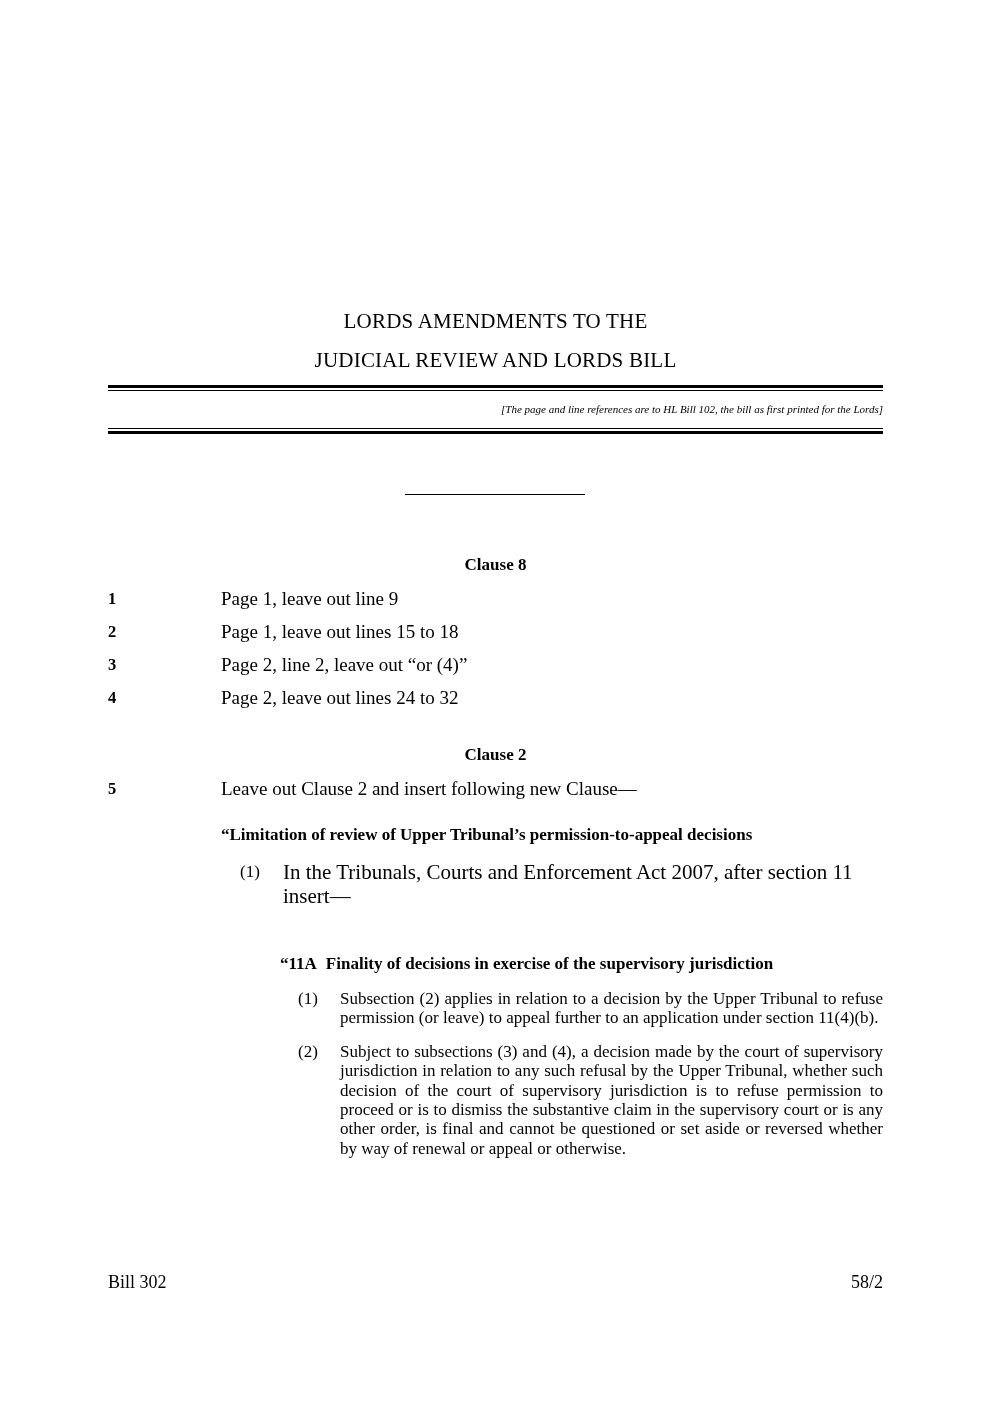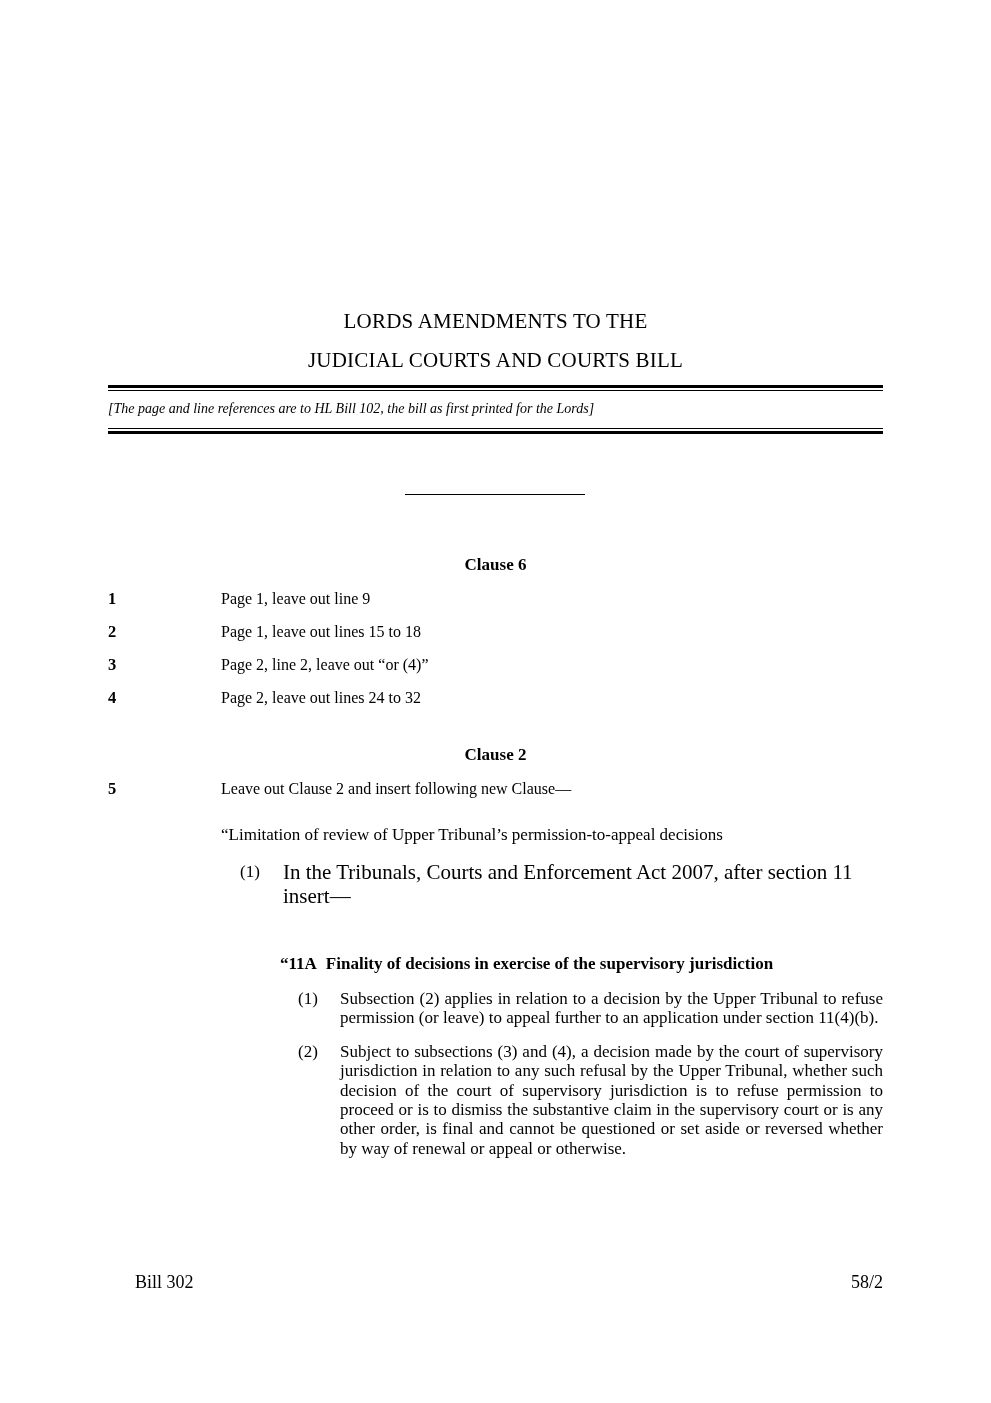--- a/index.html
+++ b/index.html
@@ -52,23 +52,23 @@
     background: #000;
     width: 100%;
   }
   .rule-thin {
     height: 1px;
     background: #000;
     width: 100%;
     margin-top: 2.4px;
   }
   .note-text {
-    font-size: 14px;
+    font-size: 11px;
     font-style: italic;
-    text-align: left;
+    text-align: right;
     padding: 8px 0 9px 0;
     line-height: 20px;
   }
   .note-block .bottom-rules .rule-thin { margin-top: 0; }
   .note-block .bottom-rules .rule-thick { margin-top: 2.4px; }
 
   
   .short-rule {
     position: absolute;
     left: 405px;
@@ -105,29 +105,29 @@
     position: absolute;
     left: 108px;
     top: 0;
     font-weight: bold;
     font-size: 16.5px;
     line-height: 25px;
   }
   .amd-body {
     margin-left: 221px;
     margin-right: 108px;
-    font-size: 16px;
+    font-size: 19px;
     line-height: 25px;
   }
 
   
   .ins-title {
     margin-left: 221px;
     margin-right: 108px;
-    font-weight: normal;
+    font-weight: bold;
     font-size: 17px;
     line-height: 24px;
     margin-top: 14px;
     margin-bottom: 13px;
   }
 
   
   .lvl1 {
     position: relative;
     margin-right: 108px;
@@ -183,52 +183,51 @@
   .footer {
     position: absolute;
     left: 108px;
     top: 1256px;
     width: 775px;
     font-size: 18px;
     line-height: 24px;
   }
   .footer-left {
     float: left;
-    margin-left: 27px;
   }
   .footer-right {
     float: right;
   }
   .footer::after { content: ""; display: block; clear: both; }
 </style>
 </head>
 <body>
 
 <div class="page">
 
   <div class="masthead">
     <div class="doc-title-line">LORDS AMENDMENTS TO THE</div>
-    <div class="doc-title-line">JUDICIAL COURTS AND COURTS BILL</div>
+    <div class="doc-title-line">JUDICIAL REVIEW AND LORDS BILL</div>
   </div>
 
   <div class="note-block">
     <div class="rule-thick"></div>
     <div class="rule-thin"></div>
     <div class="note-text">[The page and line references are to HL Bill 102, the bill as first printed for the Lords]</div>
     <div class="bottom-rules">
       <div class="rule-thin"></div>
       <div class="rule-thick"></div>
     </div>
   </div>
 
   <div class="short-rule"></div>
 
   <div class="content">
 
-    <div class="clause-heading">Clause 6</div>
+    <div class="clause-heading">Clause 8</div>
 
     <div class="amendment">
       <div class="amd-num">1</div>
       <div class="amd-body">Page 1, leave out line 9</div>
     </div>
     <div class="amendment">
       <div class="amd-num">2</div>
       <div class="amd-body">Page 1, leave out lines 15 to 18</div>
     </div>
     <div class="amendment">

